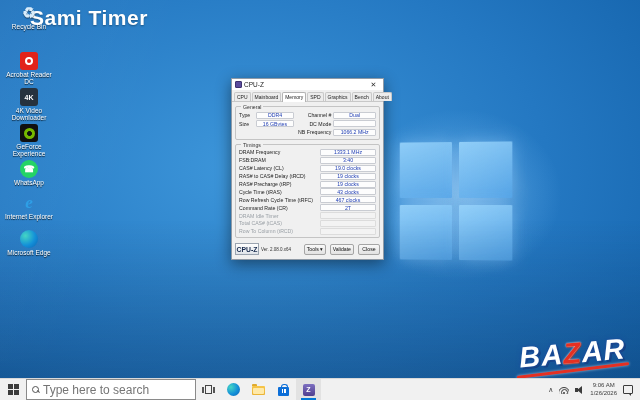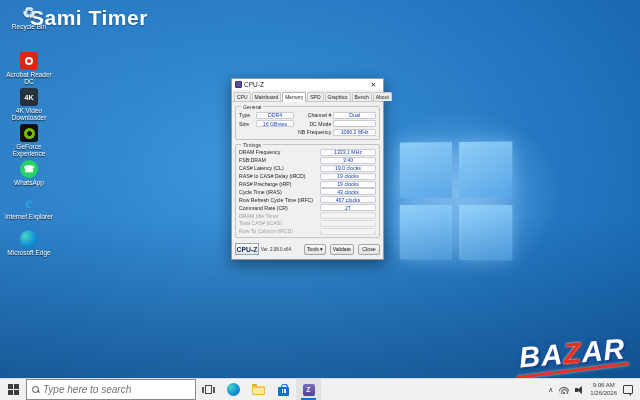--- a/index.html
+++ b/index.html
@@ -80,22 +80,22 @@
   .wbtn-spacer { flex:1; }
 
   
   .taskbar { position:absolute; left:0; right:0; bottom:0; height:22px; background:#f1f1f1;
     border-top:1px solid #d9d9d9; display:flex; align-items:stretch; color:#3c3c3c; }
   .tb-start { width:26px; display:flex; align-items:center; justify-content:center; }
   .win-glyph { width:11px; height:11px; display:grid; grid-template:1fr 1fr / 1fr 1fr; gap:1px; }
   .win-glyph span { background:#3c3c3c; }
   .searchbox { width:170px; background:#fff; border:1px solid #8a8a8a; display:flex; align-items:center;
     gap:4px; padding:0 5px; }
-  .searchbox input { border:none; outline:none; background:transparent; font-size:10px; color:#5f5f5f;
-    width:100%; font-family:"Liberation Sans", sans-serif;font-style:italic; }
+  .searchbox input { border:none; outline:none; background:transparent; font-size:12px; color:#5f5f5f;
+    width:100%; font-family:"Liberation Sans", sans-serif; }
   .mag { width:7px; height:7px; position:relative; flex:0 0 auto; }
   .mag::before { content:""; position:absolute; left:0; top:0; width:5px; height:5px; border:1px solid #555; border-radius:50%; }
   .mag::after { content:""; position:absolute; left:5px; top:5px; width:3px; height:1px; background:#555; transform:rotate(45deg); }
   .tb-btn { width:25px; display:flex; align-items:center; justify-content:center; position:relative; }
   .tb-btn.active { background:rgba(0,0,0,0.06); }
   .active-bar { position:absolute; bottom:0; left:5px; right:5px; height:2px; background:#0078d7; }
   .taskview { display:flex; align-items:center; gap:1px; }
   .taskview .side { width:2px; height:6px; background:#555; }
   .taskview .mid { width:7px; height:9px; border:1px solid #444; }
   .edge-circle { width:13px; height:13px; border-radius:50%;

